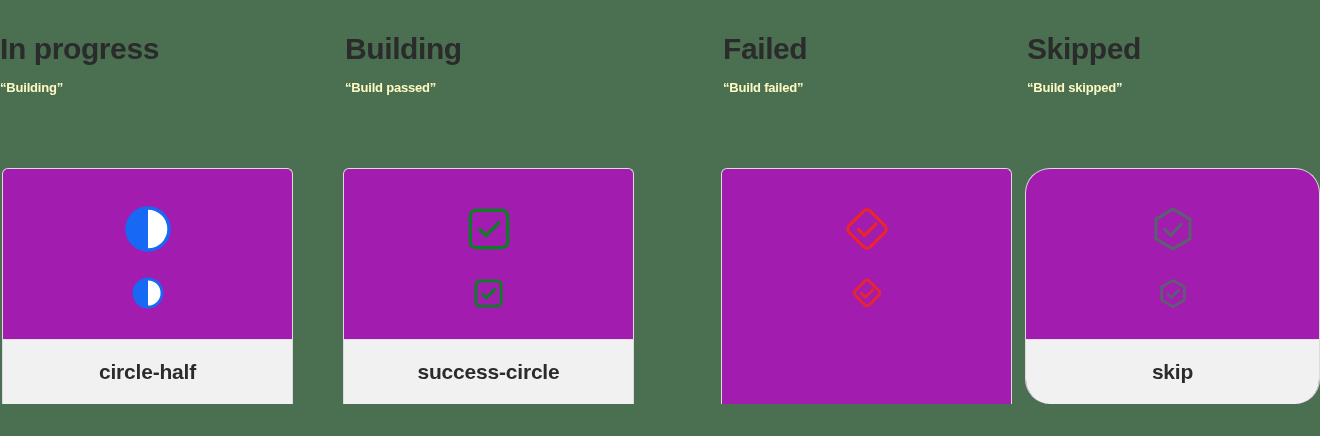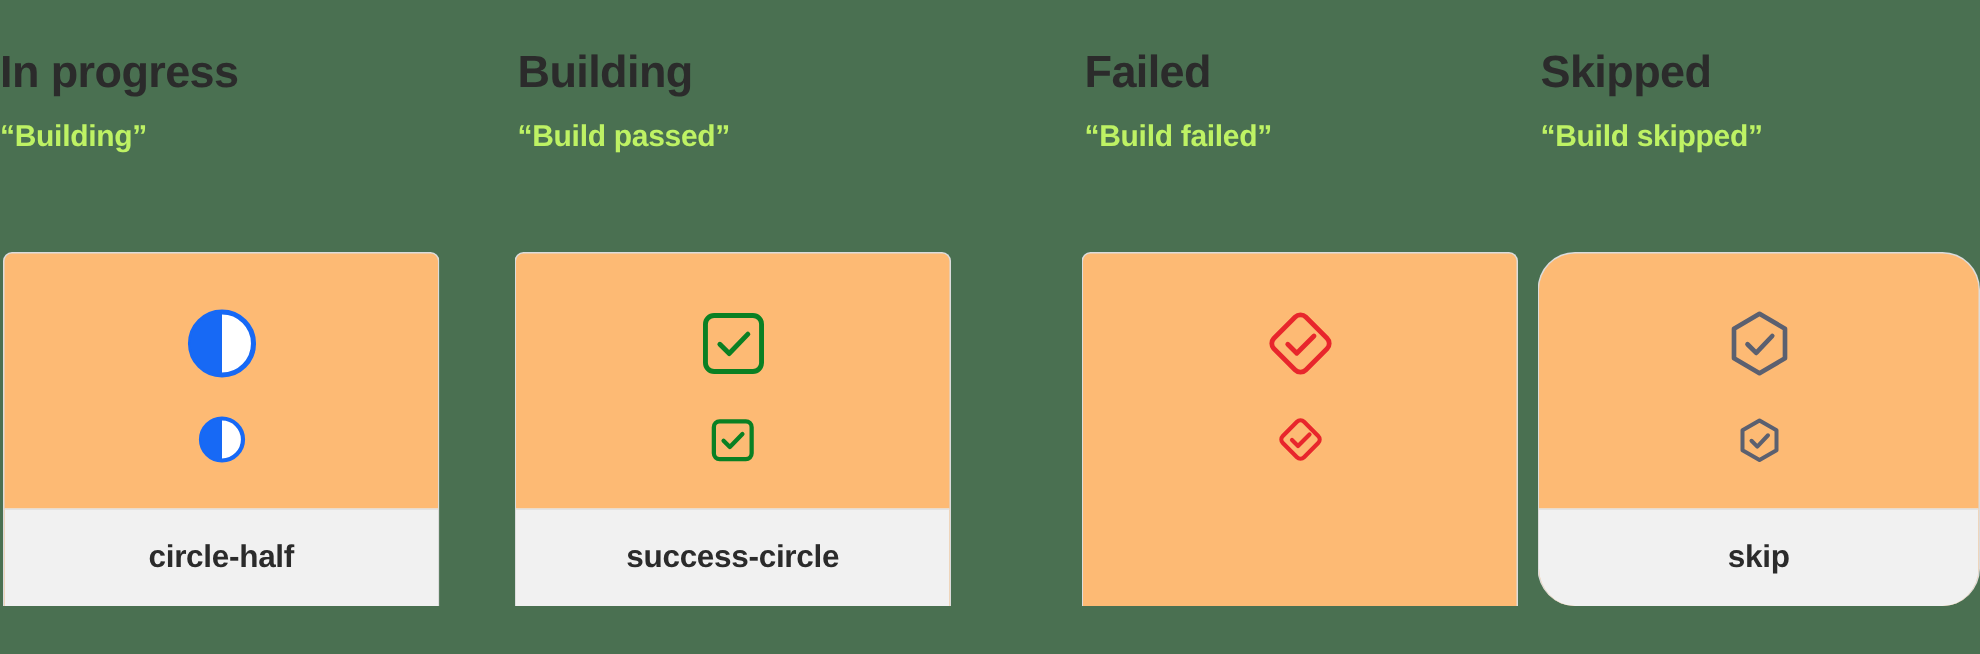--- a/index.html
+++ b/index.html
@@ -46,37 +46,37 @@
     font-size: 30px;
     font-weight: bold;
     color: #2b2b2b;
     letter-spacing: -0.4px;
     line-height: 1.0;
     margin: 0 0 0 0;
     white-space: nowrap;
   }
 
   .status-phrase {
-    font-size: 20px;
+    font-size: 13px;
     font-weight: bold;
-    color: #bef264;
+    color: #fef9c3;
     letter-spacing: -0.2px;
     line-height: 1.0;
     margin: 17px 0 0 0;
     white-space: nowrap;
   }
 
   
   .card {
     position: absolute;
     top: 168px;
     left: 2px;
     width: 291px;
     height: 236px;
-    background: #fdba74;
+    background: #a21caf;
     border: 1px solid #dcdcdc;
     border-bottom: none;
     border-radius: 6px 6px 0 0;
     box-sizing: border-box;
     overflow: hidden;
     display: flex;
     flex-direction: column;
     text-align: right;
   }
   .col-3 .card { width: 295px; border-radius: 25px; }

